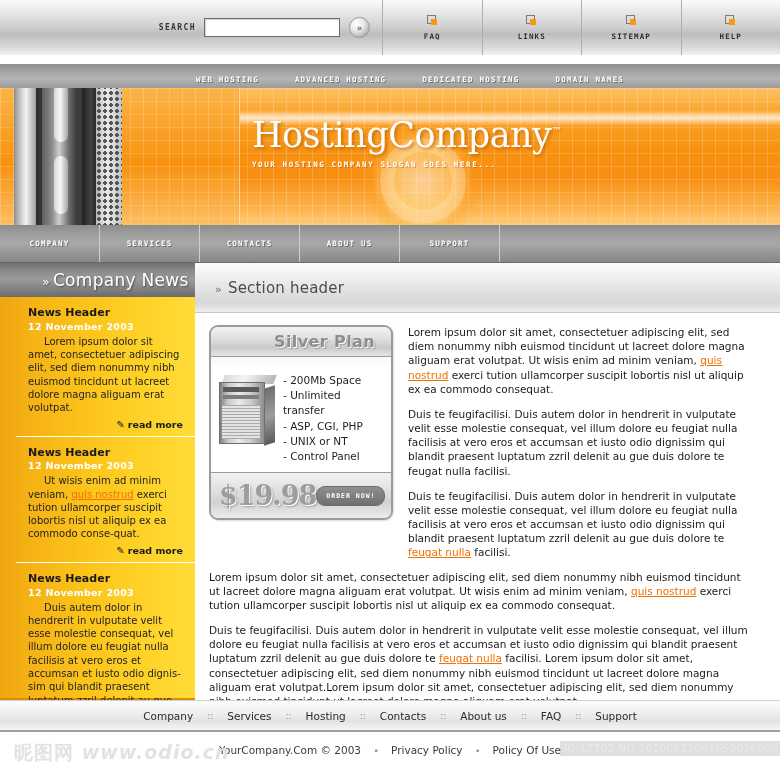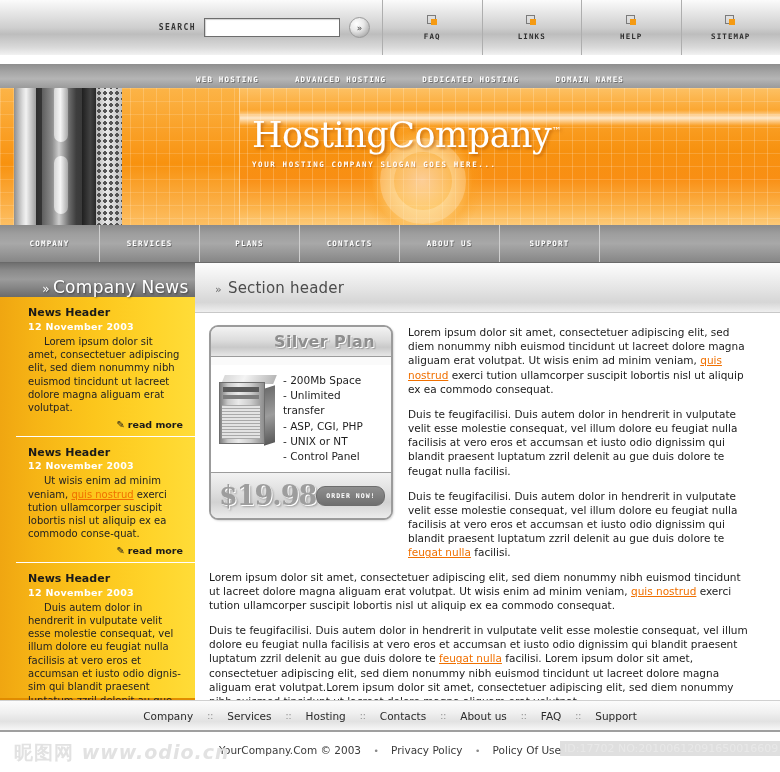--- a/index.html
+++ b/index.html
@@ -144,21 +144,21 @@
   .nav-spacer{flex:1;height:37px;}
 
   
   .content{position:absolute;left:0;top:263px;width:780px;height:437px;}
 
   
   .sidebar{position:absolute;left:0;top:0;width:195px;height:437px;}
   .sidebar-head{
     height:34px;
     background:linear-gradient(to bottom,#6f6f6f 0%,#8a8a8a 22%,#9b9b9b 48%,#848484 74%,#6b6b6b 100%);
-    display:flex;align-items:flex-end;justify-content:center;padding-left:36px;
+    display:flex;align-items:center;justify-content:center;padding-left:36px;
   }
   .sidebar-head-txt{
     font-family:"DejaVu Sans","Liberation Sans",sans-serif;
     font-size:17px;color:#ffffff;letter-spacing:.3px;text-shadow:1px 1px 2px rgba(0,0,0,.45);
   }
   .sidebar-head-txt .chev{font-size:12px;margin-right:3px;}
   .news-list{
     height:403px;
     background:linear-gradient(to right,#f0a611 0%,#f6b415 18%,#fcc61c 48%,#ffd42a 78%,#ffdc38 100%);
     border-bottom:2px solid #e08c00;box-sizing:border-box;
@@ -296,28 +296,28 @@
             <i class="b1"></i>
             <i class="b2"></i>
           </span>
         <span class="qlabel">LINKS</span>
       </div>
       <div class="qlink">
         <span class="qicon">
             <i class="b1"></i>
             <i class="b2"></i>
           </span>
-        <span class="qlabel">HELP</span>
+        <span class="qlabel">SITEMAP</span>
       </div>
       <div class="qlink">
         <span class="qicon">
             <i class="b1"></i>
             <i class="b2"></i>
           </span>
-        <span class="qlabel">SITEMAP</span>
+        <span class="qlabel">HELP</span>
       </div>
     </div>
   </div>
 
   <div class="subnav">
     <div class="subnav-inner">
       <span class="subnav-item">WEB HOSTING</span>
       <span class="subnav-item">ADVANCED HOSTING</span>
       <span class="subnav-item">DEDICATED HOSTING</span>
       <span class="subnav-item">DOMAIN NAMES</span>
@@ -350,23 +350,20 @@
       <div class="logo-slogan">YOUR HOSTING COMPANY SLOGAN GOES HERE...</div>
     </div>
   </div>
 
   <div class="mainnav">
     <div class="nav-item">
         <span>COMPANY</span>
       </div>
     <div class="nav-item">
         <span>SERVICES</span>
-      </div>
-    <div class="nav-item">
-        <span>PLANS</span>
       </div>
     <div class="nav-item">
         <span>CONTACTS</span>
       </div>
     <div class="nav-item">
         <span>ABOUT US</span>
       </div>
     <div class="nav-item">
         <span>SUPPORT</span>
       </div>

